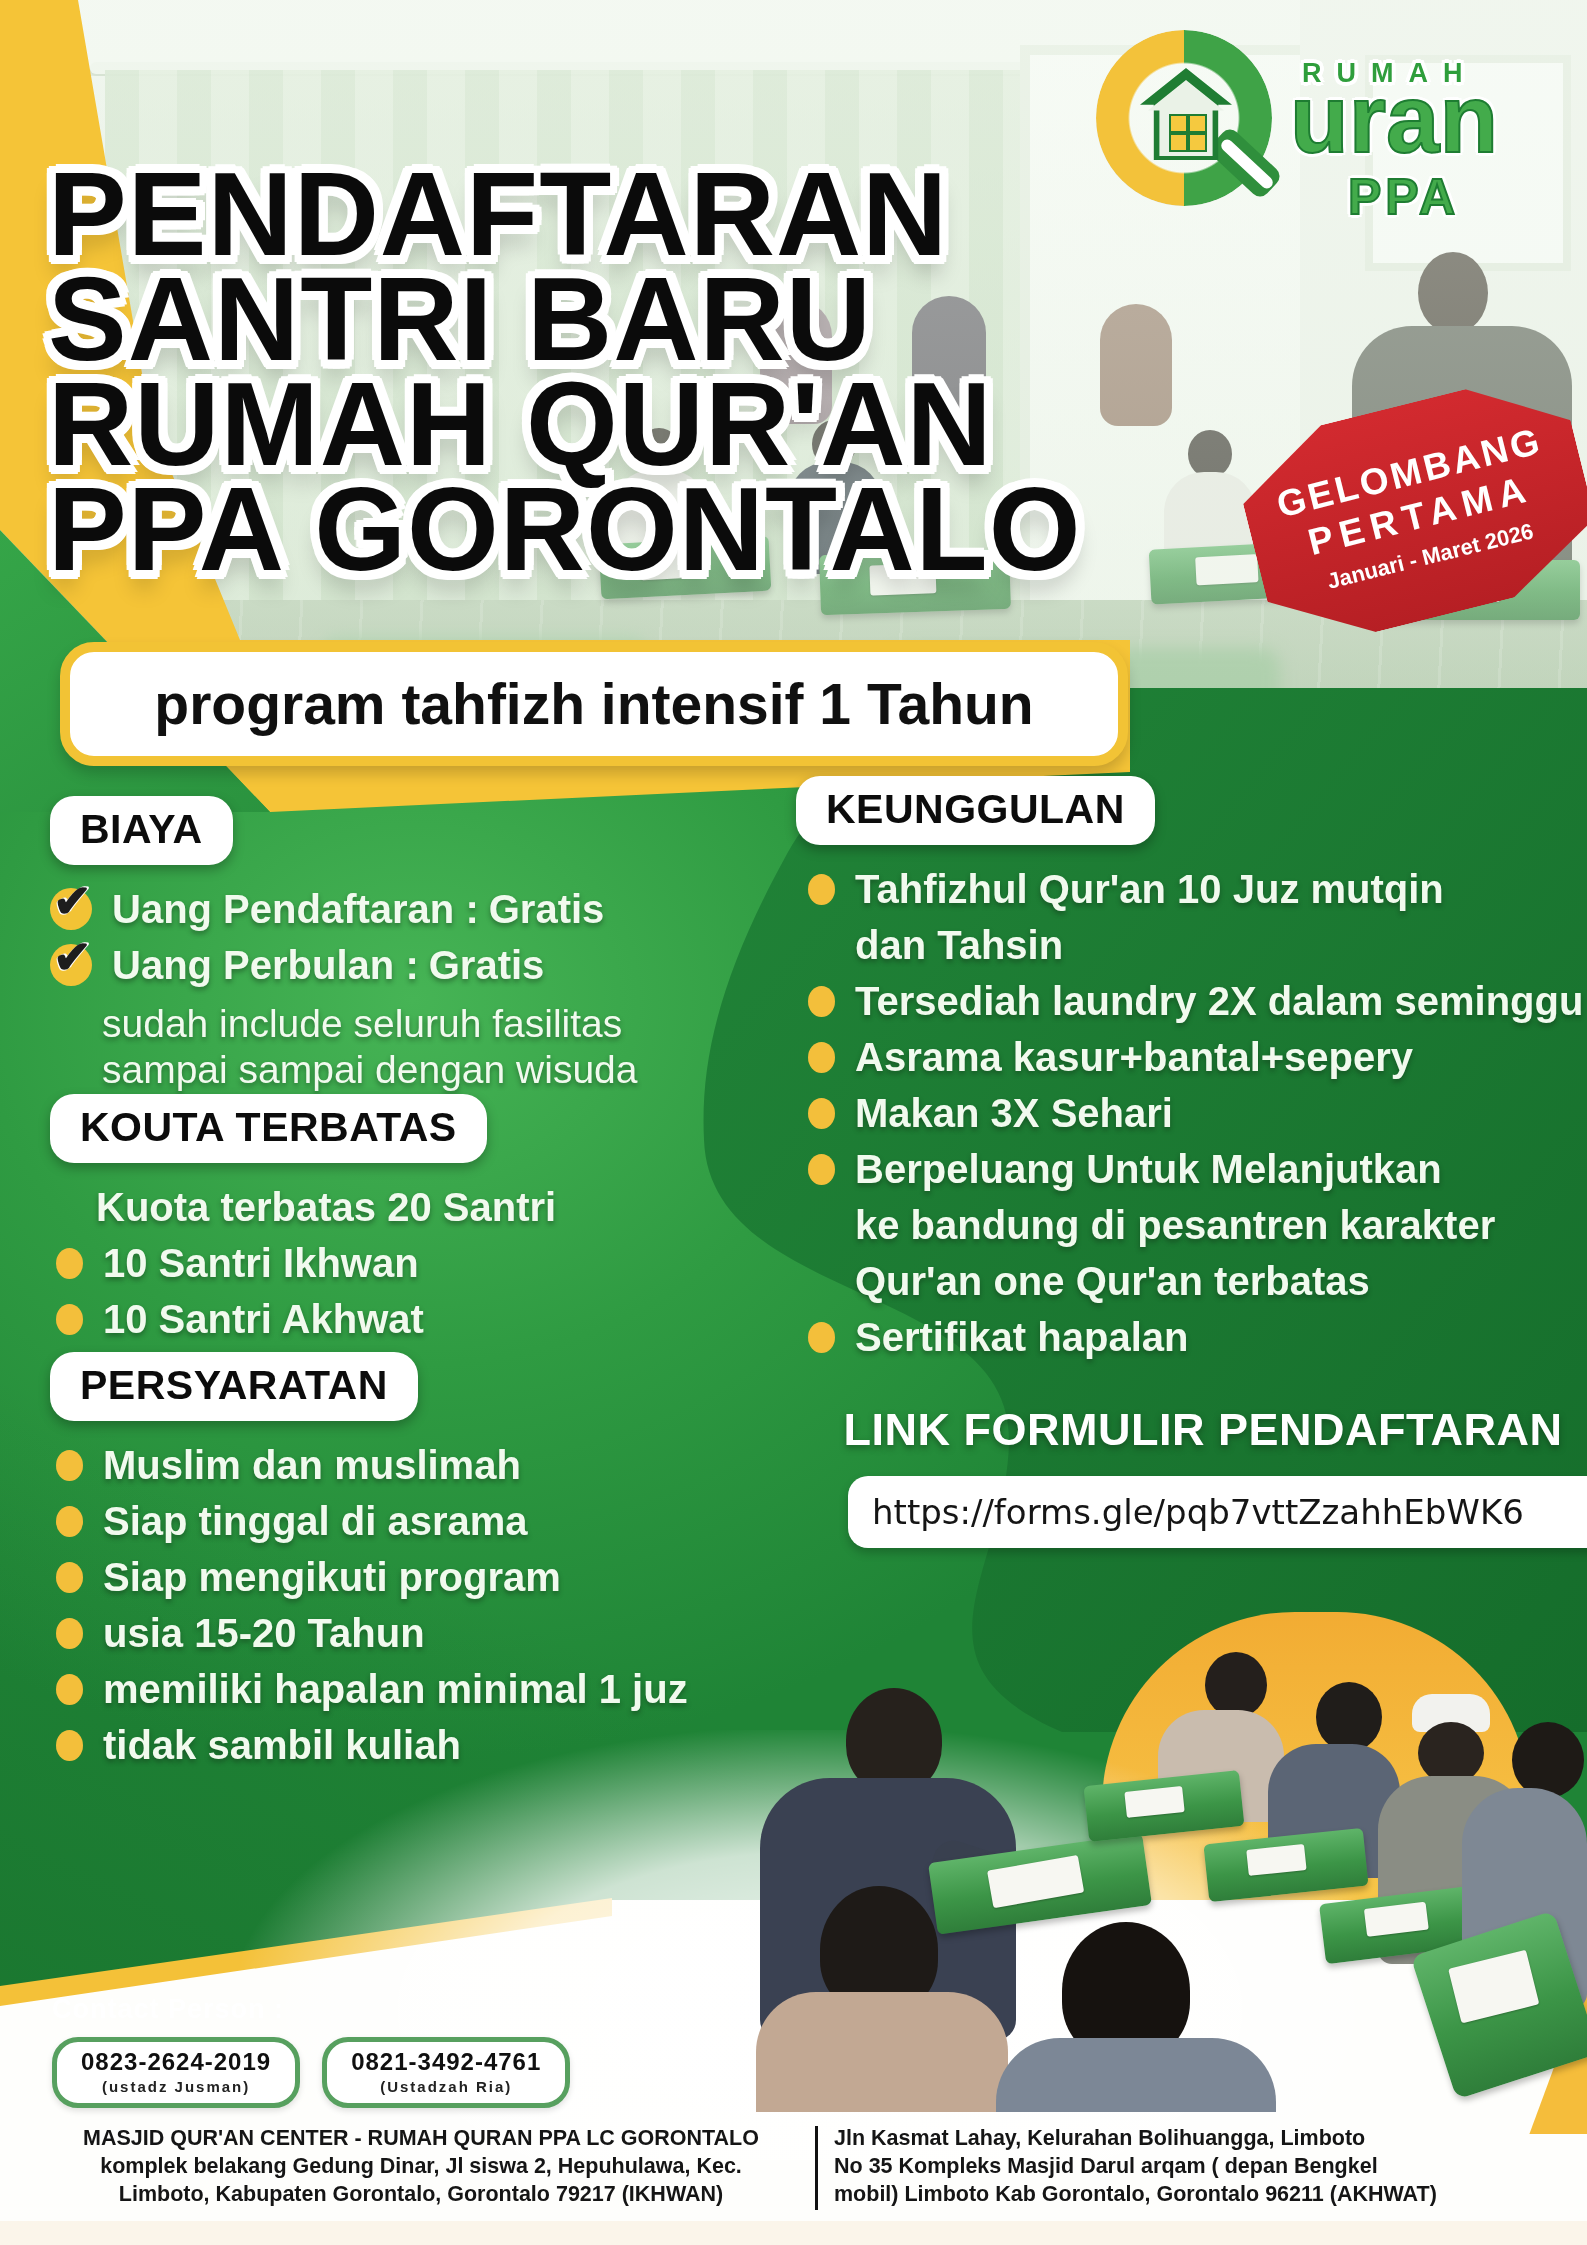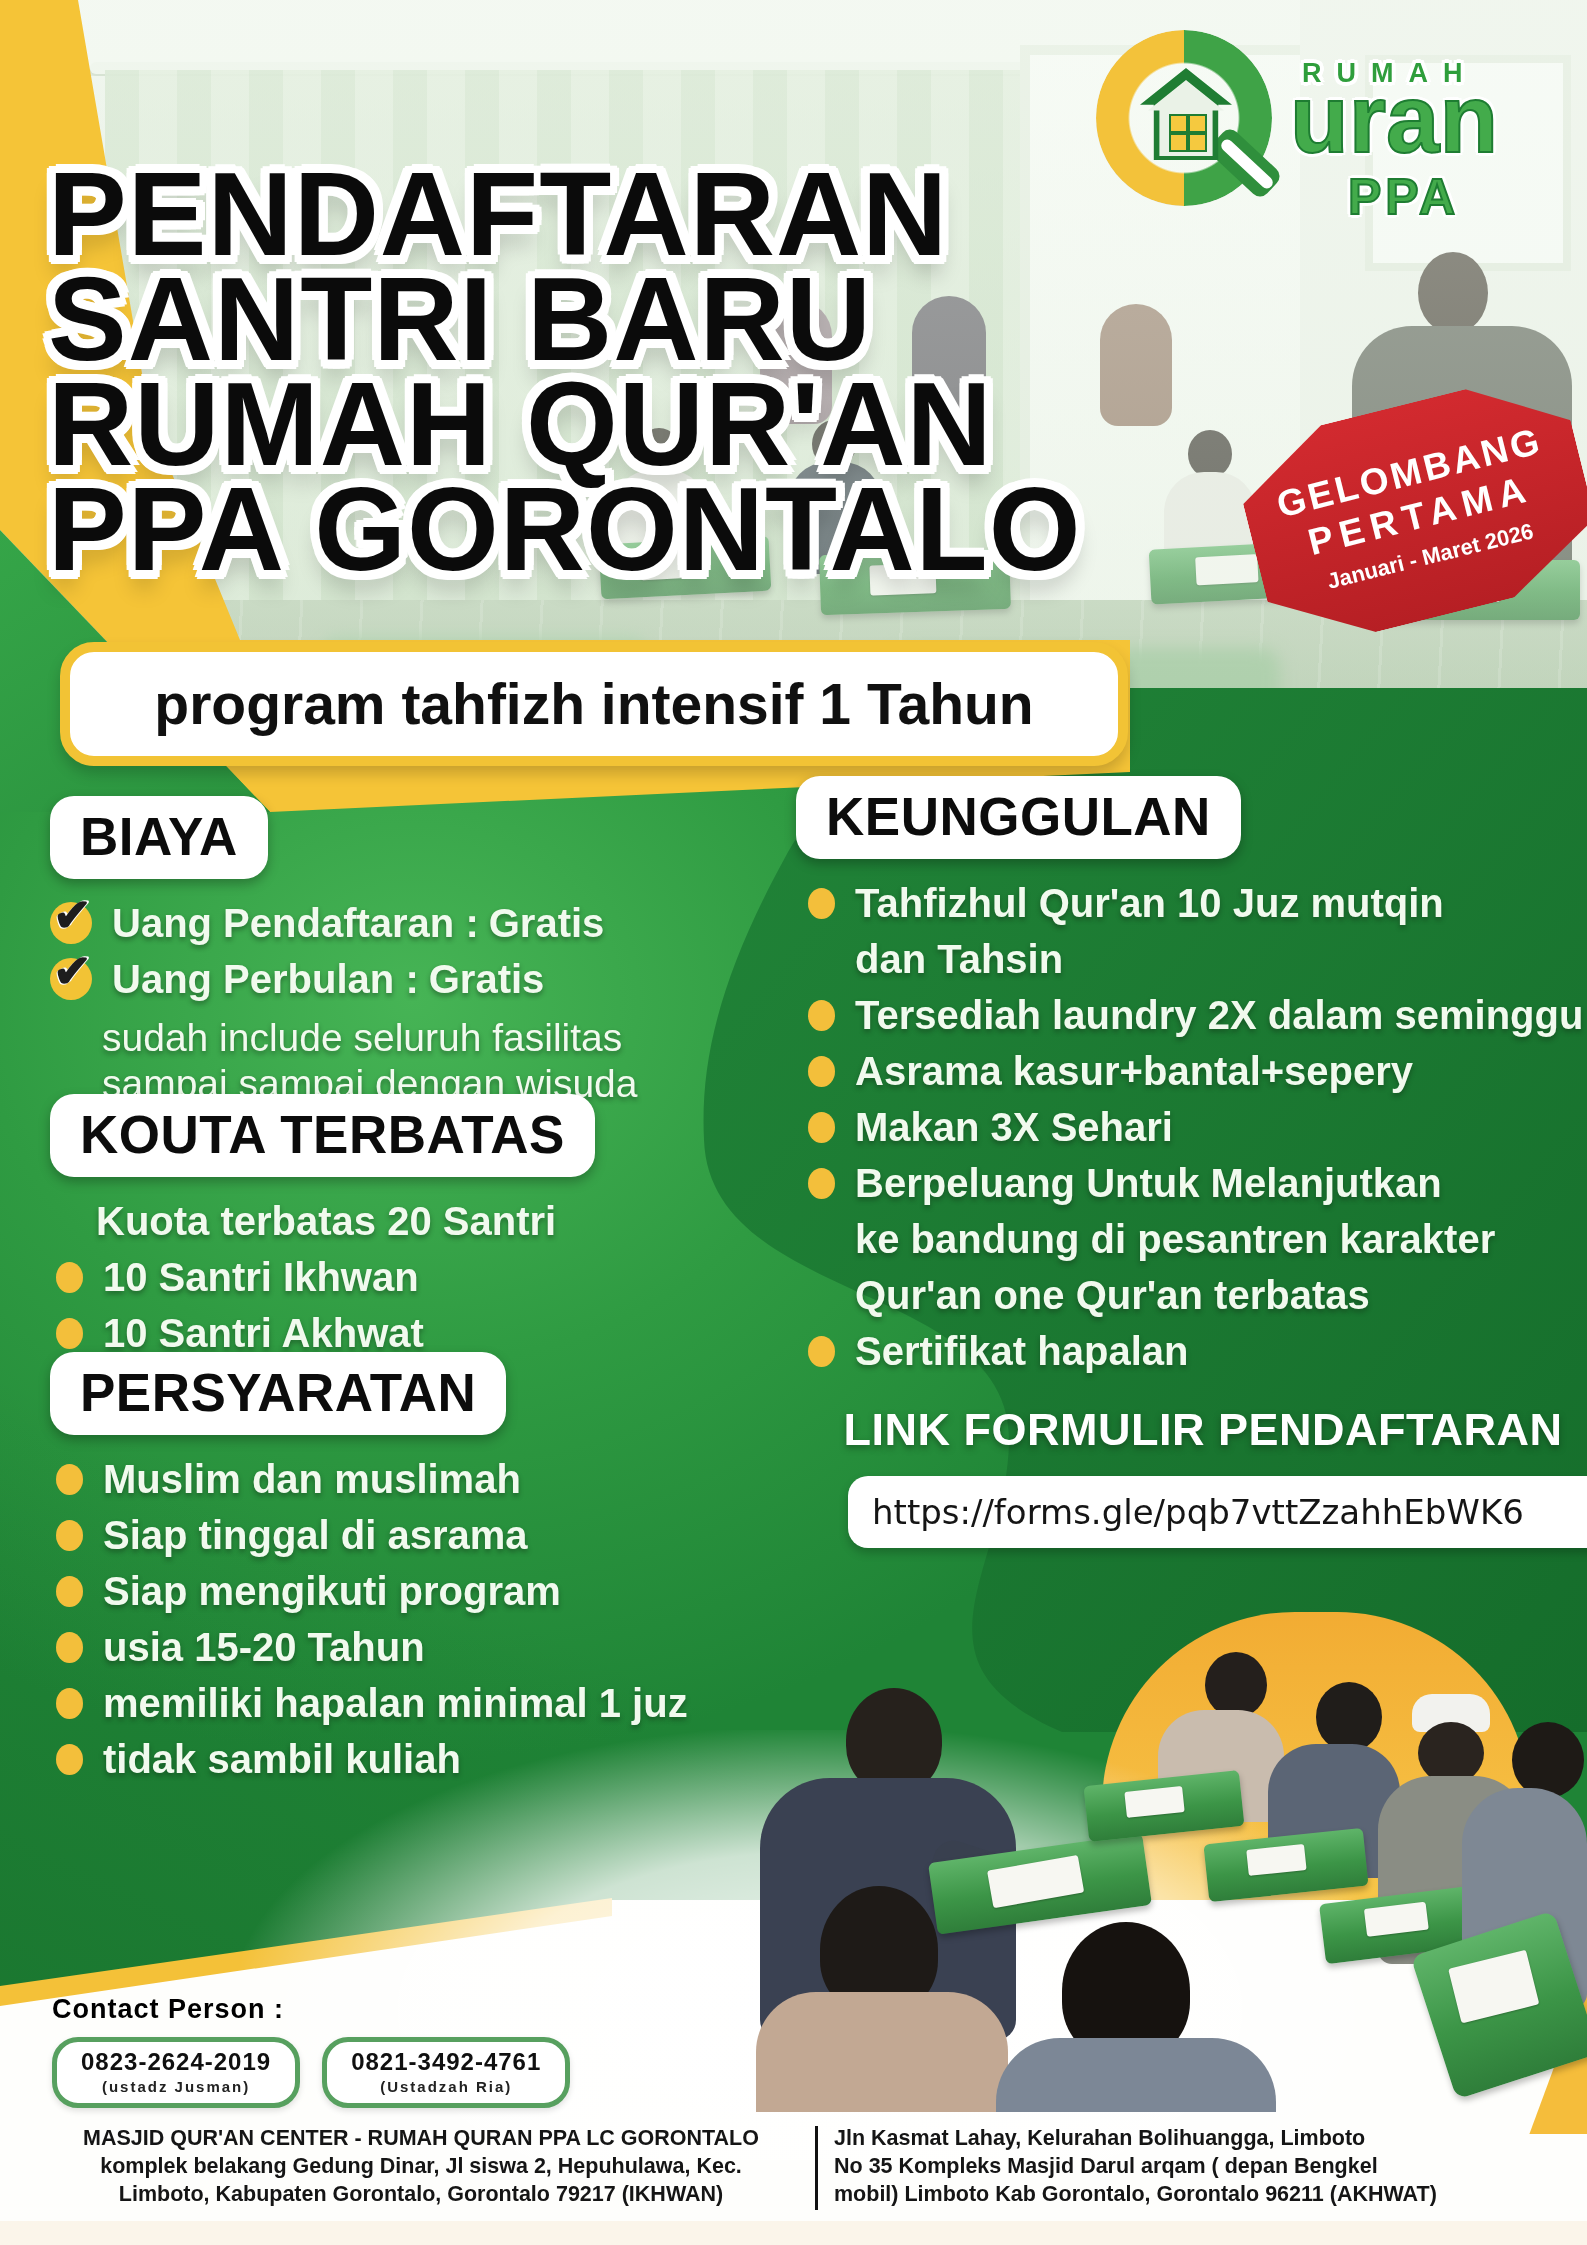--- a/index.html
+++ b/index.html
@@ -75,21 +75,21 @@
     transform:rotate(-14deg);background:linear-gradient(180deg,#D22A2F,#B61F24);
     clip-path:polygon(28% 0,72% 0,100% 26%,100% 73%,71% 100%,29% 100%,0 74%,0 27%);
     display:flex;flex-direction:column;align-items:center;justify-content:center;color:#fff;}
   .badge .l1{font-size:37px;font-weight:700;letter-spacing:3px;}
   .badge .l2{font-size:37px;font-weight:700;letter-spacing:7px;margin-top:2px;}
   .badge .l3{font-size:22px;font-weight:700;margin-top:8px;}
 
   
   .sec{position:absolute;z-index:12;}
   .hdr-pill{display:inline-block;background:#fff;border-radius:24px;padding:10px 30px 12px;
-    font-size:53px;font-weight:700;color:#0c0c0c;letter-spacing:.5px;box-shadow:0 5px 12px rgba(0,0,0,.28);}
+    font-size:41px;font-weight:700;color:#0c0c0c;letter-spacing:.5px;box-shadow:0 5px 12px rgba(0,0,0,.28);}
   .rows{margin-top:16px;}
   .row{display:flex;align-items:center;gap:20px;height:56px;font-size:40px;font-weight:700;
     color:#F1FAEE;text-shadow:0 3px 5px rgba(15,45,20,.45);white-space:nowrap;}
   .dot{flex:0 0 auto;width:27px;height:31px;border-radius:50%;background:#F3BF3B;margin-left:6px;}
   .dot.hide{visibility:hidden;}
   .check{flex:0 0 auto;width:42px;height:42px;border-radius:50%;background:#F2C335;position:relative;}
   .check::before{content:"✔";position:absolute;left:3px;top:-14px;font-size:46px;font-weight:700;
     color:#1d1d1d;text-shadow:2px -1px 0 #fff,-1px 1px 0 #fff;}
   .row b{margin-left:10px;}
   .notes{margin-top:8px;margin-left:52px;font-size:39px;font-weight:400;color:#F1FAEE;
@@ -102,21 +102,21 @@
   
   .form-area{position:absolute;left:808px;top:1396px;width:790px;z-index:12;}
   .form-head{padding-top:8px;text-align:center;font-size:45px;font-weight:700;color:#fff;
     text-shadow:0 3px 6px rgba(15,45,20,.5);letter-spacing:.5px;white-space:nowrap;}
   .url-box{margin-top:20px;margin-left:40px;width:800px;height:72px;background:#fff;border-radius:20px;
     display:flex;align-items:center;padding:0 24px;box-shadow:0 5px 10px rgba(0,0,0,.22);
     font-family:"DejaVu Sans",sans-serif;font-size:34px;color:#151515;white-space:nowrap;overflow:hidden;}
 
   
   .contact{position:absolute;left:52px;top:1994px;z-index:12;}
-  .contact-label{font-size:27px;font-weight:700;color:#000000;letter-spacing:1px;}
+  .contact-label{font-size:27px;font-weight:700;color:#ffffff;letter-spacing:1px;}
   .pill-row{display:flex;gap:22px;margin-top:12px;}
   .phone-pill{background:#fff;border:5px solid #57A05F;border-radius:26px;padding:6px 24px 8px;
     text-align:center;box-shadow:0 3px 6px rgba(0,0,0,.12);}
   .phone{font-size:24px;font-weight:700;color:#101010;letter-spacing:1px;}
   .pname{font-size:15px;font-weight:700;color:#222;letter-spacing:2px;margin-top:2px;}
 
   .addresses{position:absolute;left:0;top:2124px;width:1587px;z-index:12;color:#151515;}
   .addr{position:absolute;font-size:21.5px;font-weight:700;line-height:28px;}
   .addr-left{left:38px;width:766px;text-align:center;}
   .addr-right{left:834px;width:740px;text-align:left;}

